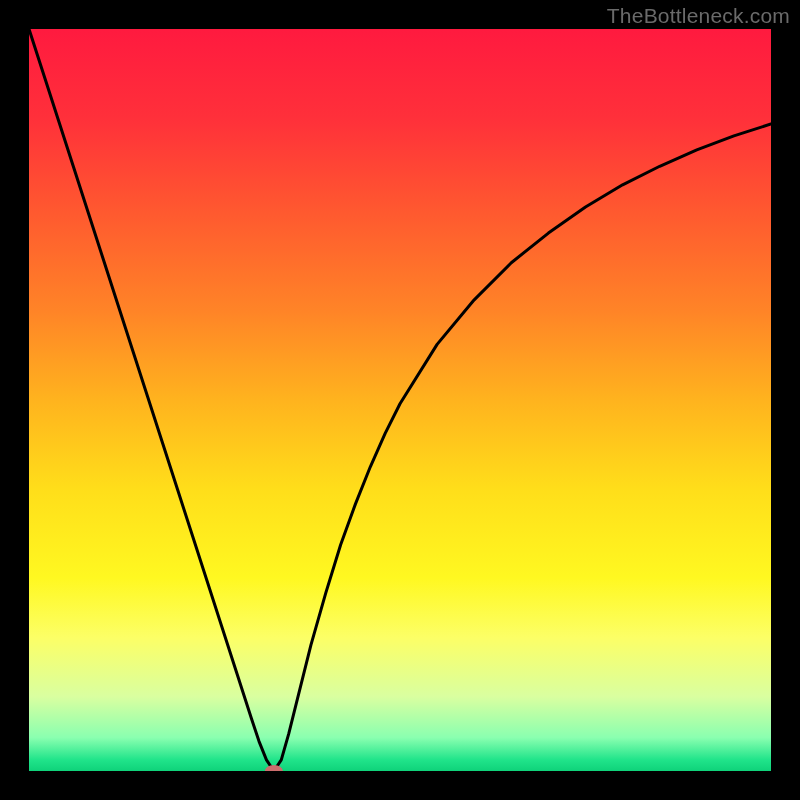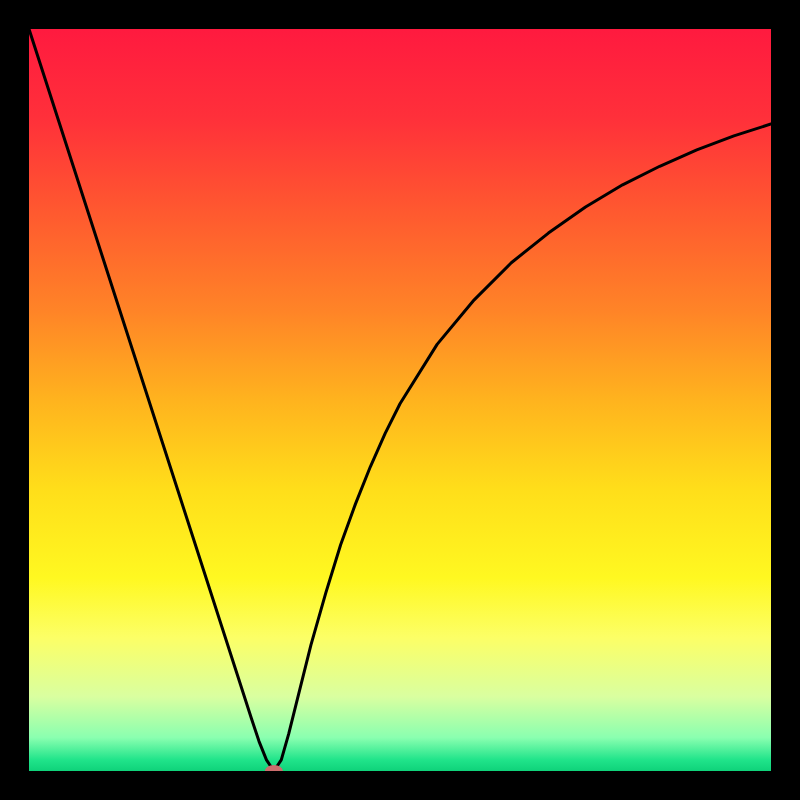--- a/index.html
+++ b/index.html
@@ -35,20 +35,21 @@
     height: 742px;
   }
   svg {
     display: block;
   }
 </style>
 </head>
 <body>
 
 <div class="outer">
+  <div class="watermark">TheBottleneck.com</div>
   <div class="plot-wrap">
     <svg id="chart-svg" width="742" height="742" viewBox="0 0 742 742">
       <defs>
         <linearGradient id="bg-grad" x1="0" y1="0" x2="0" y2="1">
             <stop offset="0%" stop-color="#ff1a3f"></stop>
             <stop offset="12%" stop-color="#ff303a"></stop>
             <stop offset="25%" stop-color="#ff5a2f"></stop>
             <stop offset="38%" stop-color="#ff8427"></stop>
             <stop offset="50%" stop-color="#ffb31e"></stop>
             <stop offset="62%" stop-color="#ffde1a"></stop>

